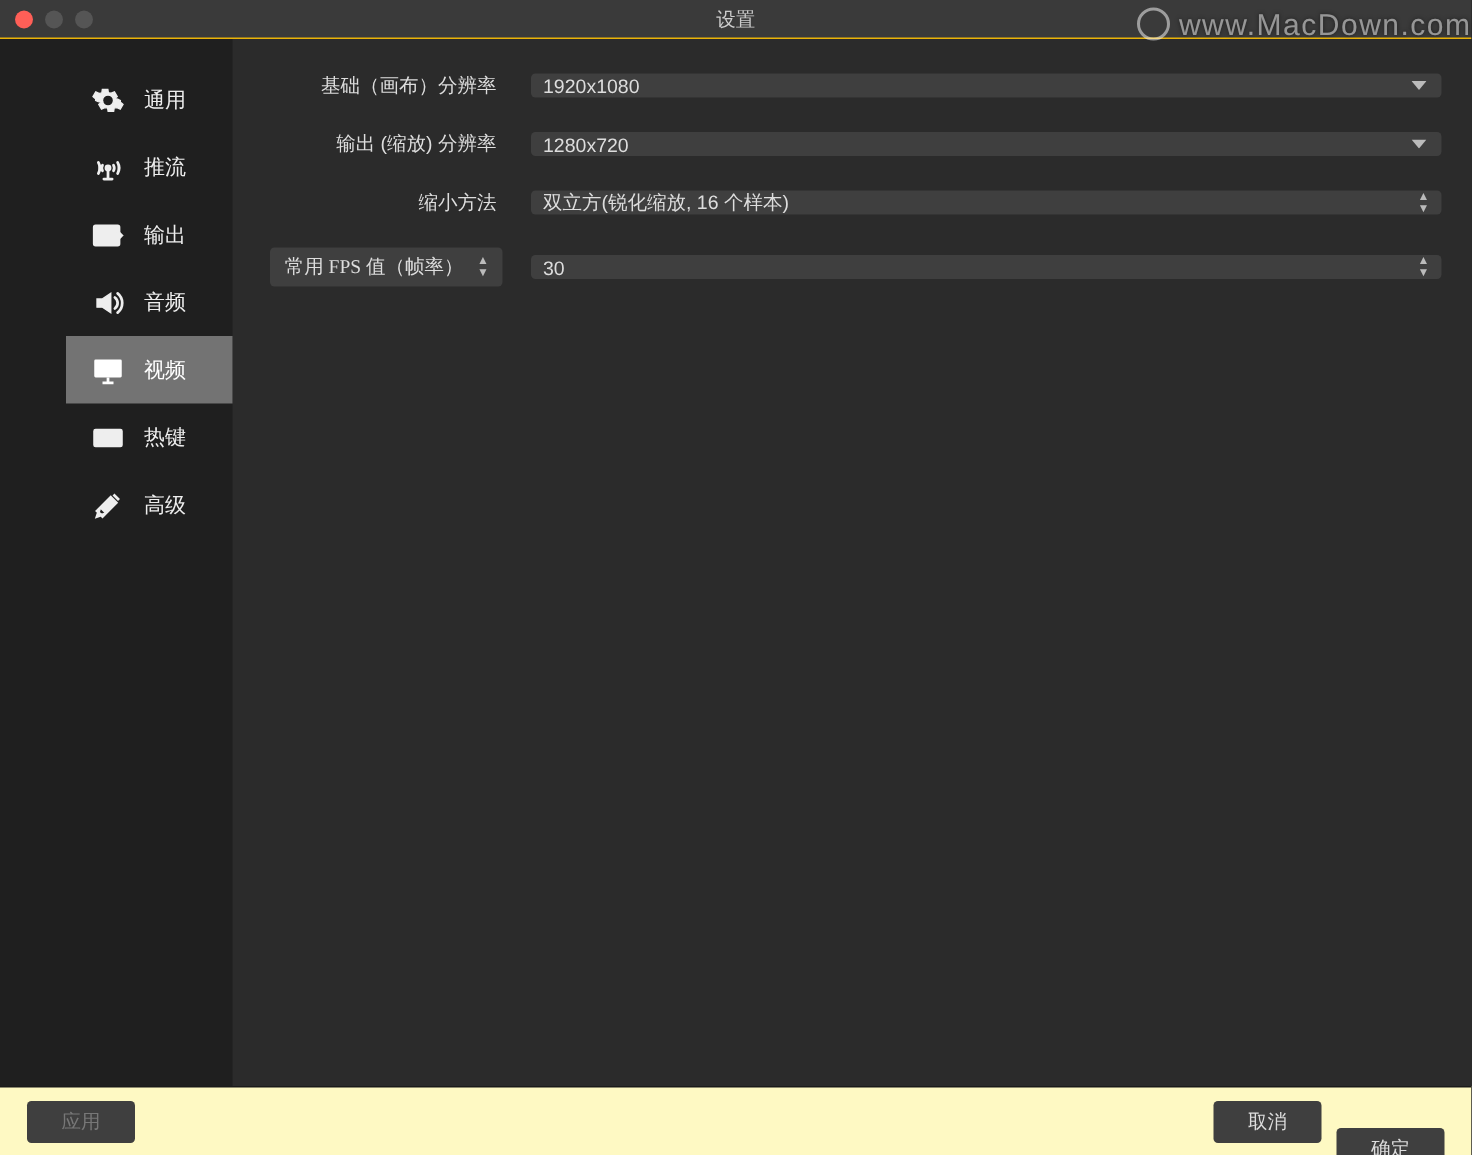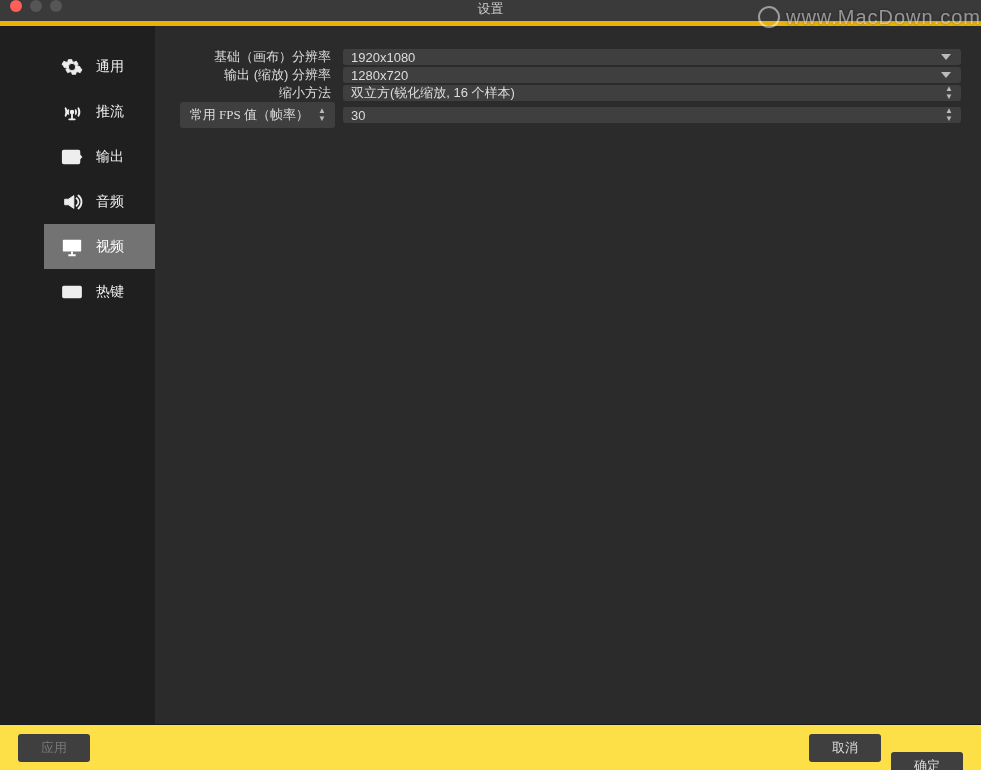--- a/index.html
+++ b/index.html
@@ -5,22 +5,22 @@
     * { margin: 0; padding: 0; box-sizing: border-box; }
     body {
       width: 981px; height: 770px;
       background: #2b2b2b;
       font-family: -apple-system, "Helvetica Neue", Arial, sans-serif;
       font-size: 13px; color: #ddd;
       overflow: hidden;
     }
     .titlebar {
       height: 26px; background: #3a3a3a;
-      display: flex; align-items: flex-start; position: relative;
-      border-bottom: 5px solid #eab308;
+      display: flex; align-items: center; position: relative;
+      border-bottom: 1px solid #eab308;
     }
     .traffic { display: flex; gap: 8px; margin-left: 10px; }
     .dot { width: 12px; height: 12px; border-radius: 50%; }
     .dot.red { background: #ff5f57; }
     .dot.yellow { background: #555; }
     .dot.green { background: #555; }
     .title-text {
       position: absolute; left: 0; right: 0; text-align: center;
       color: #ccc; font-size: 13px; pointer-events: none;
     }
@@ -47,22 +47,22 @@
       color: #eee; font-size: 14px; cursor: pointer; margin-left: 44px;
     }
     .side-item.active { background: #737373; color: #fff; }
     .side-icon { width: 28px; height: 22px; display:flex; align-items:center; justify-content:center; }
     .side-icon svg { width: 24px; height: 22px; fill: #eee; stroke: #eee; }
     .side-item.active .side-icon svg { fill: #fff; stroke:#fff; }
     .main {
       flex: 1; padding: 22px 20px 10px 10px;
     }
     .form-row {
-      display: flex; align-items: center; gap: 8px;
-      margin-bottom: 0;
+      display: flex; align-items: center; gap: 19px;
+      margin-bottom: 21px;
     }
     .form-label {
       width: 170px; text-align: right; color: #ddd;
       font-size: 13px; padding-right: 4px;
     }
     .form-label.box {
       background: #3f3f3f; border-radius: 3px; height: 26px;
       display: flex; align-items: center; justify-content: flex-end;
       padding: 0 6px; width: 155px; margin-left: 15px;
       position: relative;
@@ -84,21 +84,21 @@
       position: absolute; right: 6px; top: 0; bottom: 0;
       width: 18px; display: flex; align-items: center; justify-content: center;
       color: #bbb;
     }
     .combo .stepper {
       position: absolute; right: 4px; top: 0; bottom: 0;
       width: 16px; display:flex; flex-direction:column; justify-content:center;
     }
     .combo .stepper span { font-size:8px; line-height:8px; color:#bbb; text-align:center;}
     .footer {
-      height: 46px; background: #fde047;
+      height: 46px; background: #fef9c3;
       display: flex; align-items: center; padding: 0 18px;
       border-top: 1px solid #1a1a1a;
     }
     .btn {
       height: 28px; min-width: 72px; padding: 0 16px;
       background: #3f3f3f; color: #ddd; border-radius: 3px;
       display: flex; align-items: center; justify-content: center;
       cursor: pointer; font-size: 13px;
     }
     .btn.disabled { color: #777; cursor: default; }
@@ -177,20 +177,28 @@
     <div class="side-item">
       <span class="side-icon">
         <svg viewBox="0 0 24 24" fill="none" stroke-width="1.5">
             <rect x="2" y="6" width="20" height="12" rx="1"></rect>
             <path d="M5 9h1M8 9h1M11 9h1M14 9h1M17 9h1M5 12h1M8 12h1M11 12h1M14 12h1M17 12h1M7 15h10"></path>
           </svg>
       </span>
       <span>热键</span>
     </div>
 
+    <div class="side-item">
+      <span class="side-icon">
+        <svg viewBox="0 0 24 24" fill="none" stroke-width="2">
+            <path d="M14 6l4 4-10 10-4-4zM16 4l4 4M6 14l-2 6 6-2"></path>
+          </svg>
+      </span>
+      <span>高级</span>
+    </div>
 
   </div>
 
   <div class="main">
 
     <div class="form-row">
       <div class="form-label">基础（画布）分辨率</div>
       <div class="combo">
         <span>1920x1080</span>
         <span class="chev">

